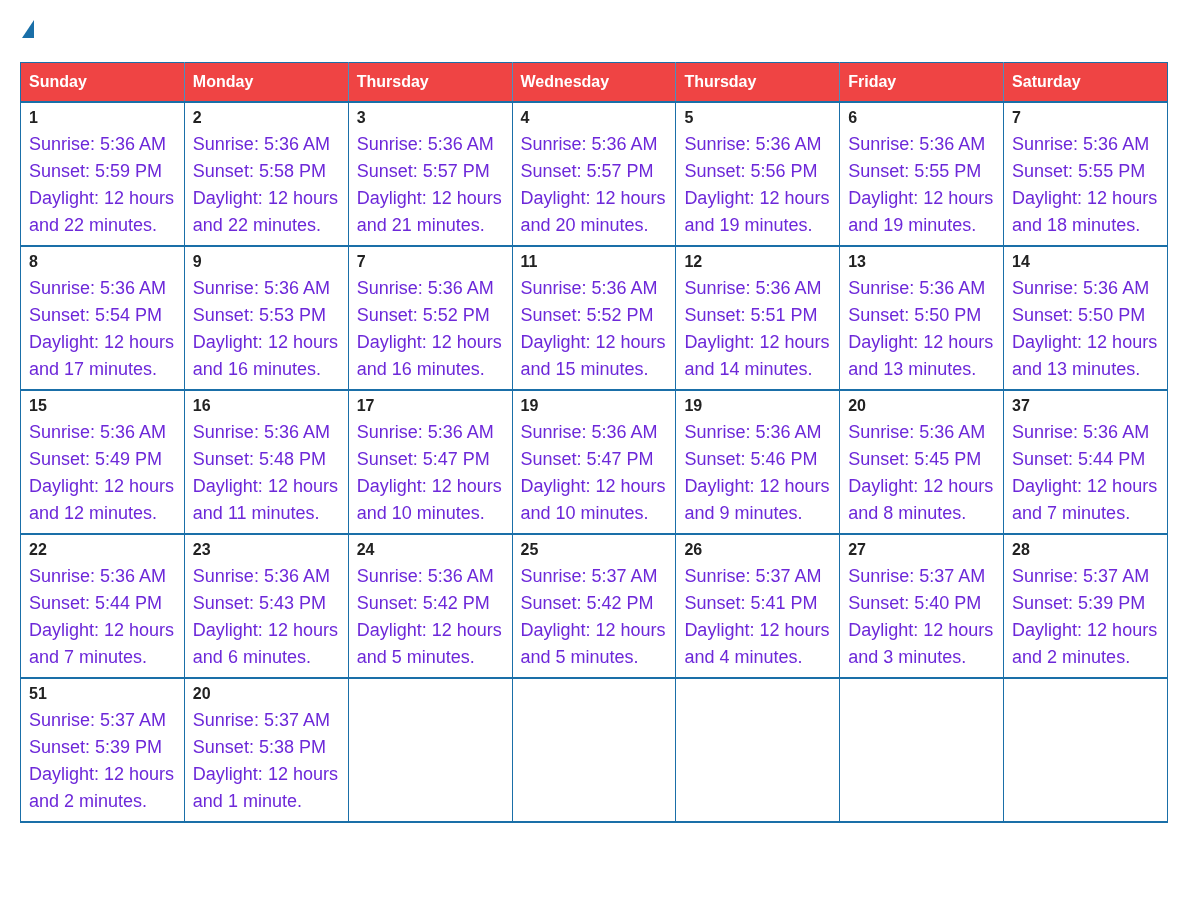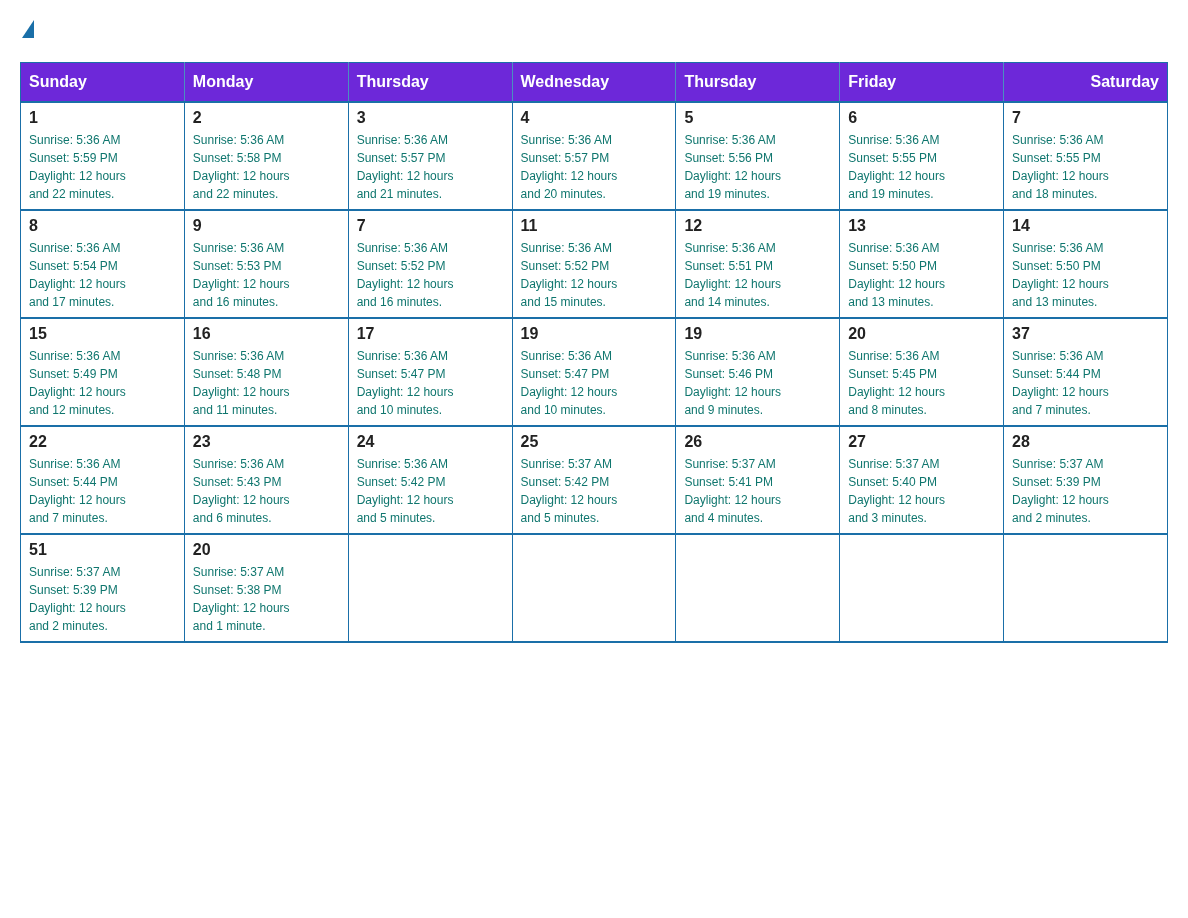--- a/index.html
+++ b/index.html
@@ -53,52 +53,51 @@
     .subtitle {
       font-size: 20px;
       color: #444;
     }
     .calendar {
       width: 100%;
       border-collapse: collapse;
       border: 1px solid #1a6fa8;
     }
     .calendar th {
-      background-color: #6d28d9;
+      background-color: #ef4444;
       color: #fff;
       font-size: 16px;
       font-weight: bold;
       padding: 10px 8px;
       text-align: left;
       border-right: 1px solid #4a8fc0;
     }
     .calendar th:last-child {
       border-right: none;
-      text-align: right;
     }
     .calendar td {
       vertical-align: top;
       border: 1px solid #1a6fa8;
       padding: 6px 8px;
       width: 14.28%;
       font-size: 13px;
       color: #333;
       min-height: 90px;
     }
     .day-number {
       font-size: 16px;
       font-weight: bold;
       color: #222;
       display: block;
       margin-bottom: 4px;
     }
     .day-info {
-      font-size: 12px;
+      font-size: 18px;
       line-height: 1.5;
-      color: #0f766e;
+      color: #6d28d9;
     }
     .empty-cell {
       background: #fff;
     }
     tr { border-bottom: 2px solid #1a6fa8; }
   </style>
 </head>
 <body>
 
 <div class="header">

